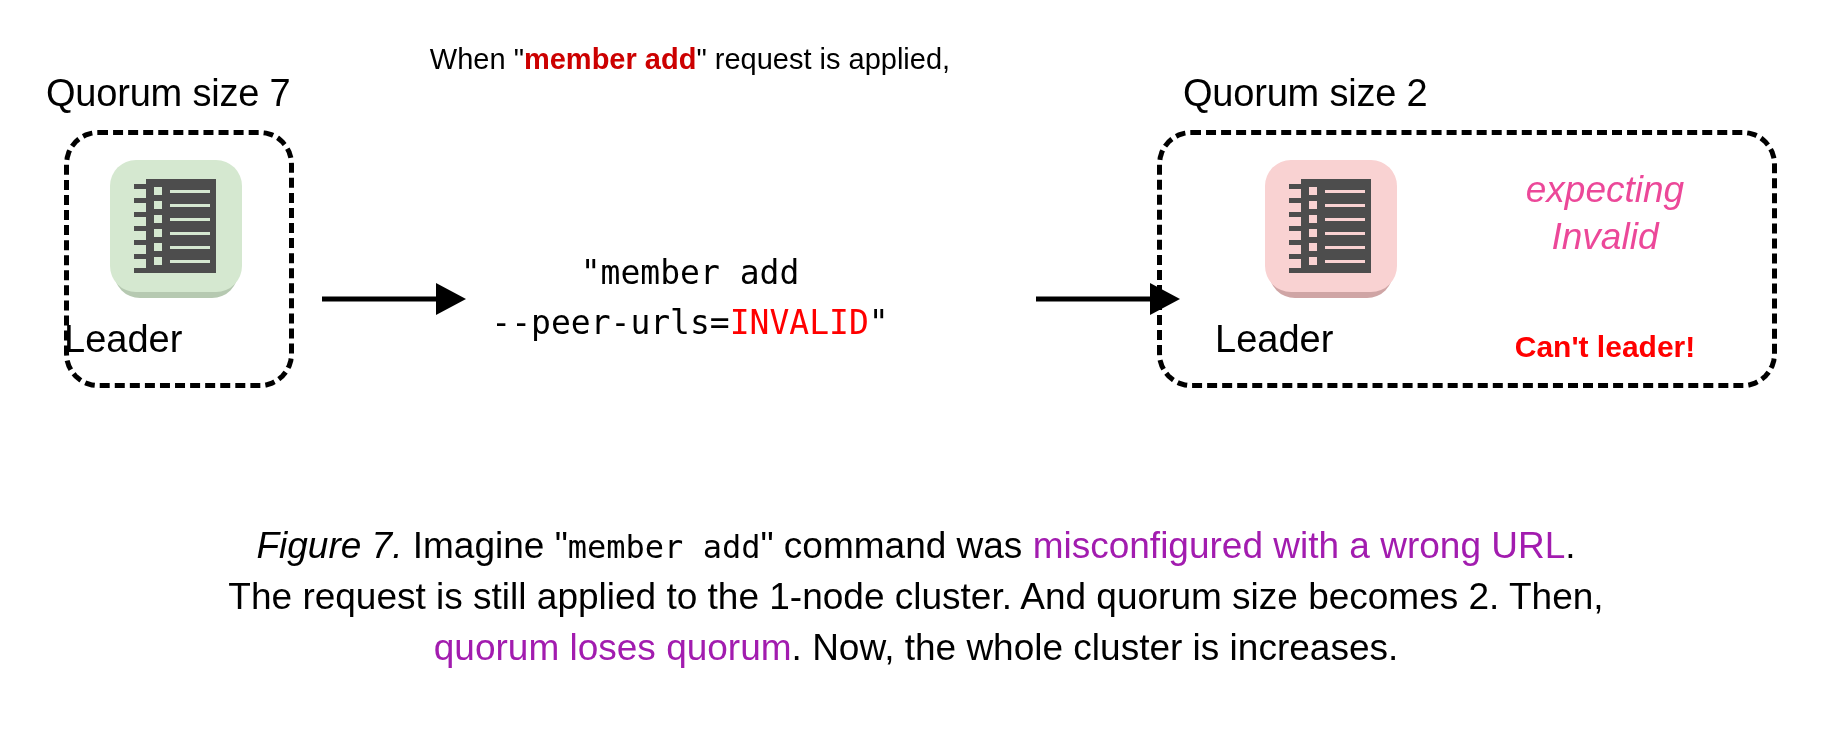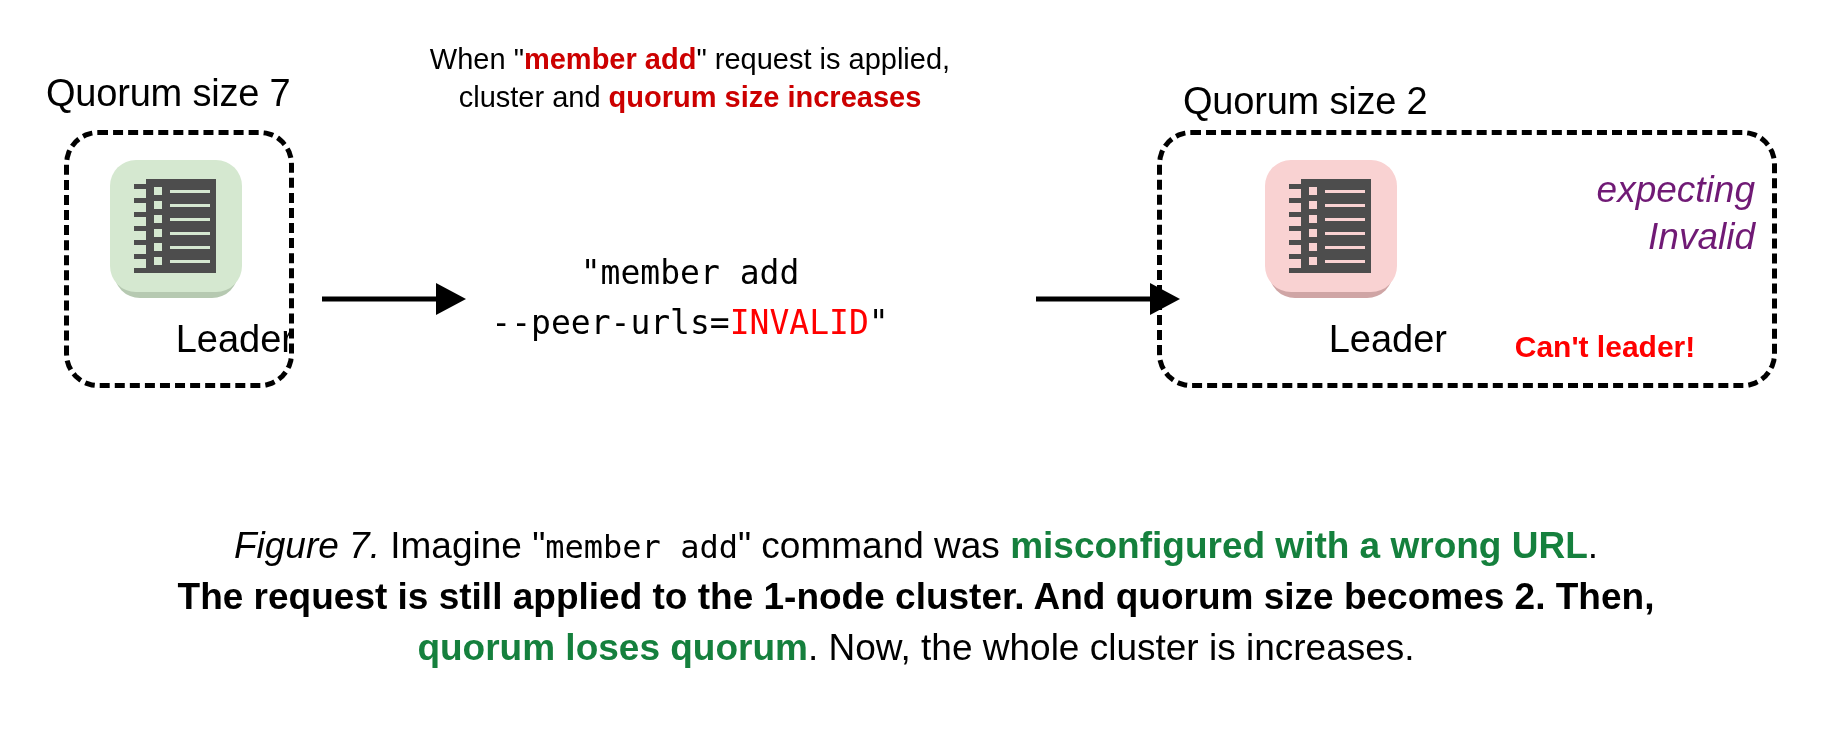--- a/index.html
+++ b/index.html
@@ -100,21 +100,21 @@
     width: 13px;
     height: 5px;
     background: #4d4d4d;
   }
 
   .node-role {
     position: absolute;
     font-size: 38px;
     color: #000;
     white-space: nowrap;
-    text-align: right;
+    text-align: left;
   }
 
   
   .annotation {
     position: absolute;
     font-size: 29px;
     line-height: 38px;
     text-align: center;
     color: #000;
   }
@@ -153,22 +153,22 @@
     border-bottom: 16px solid transparent;
     border-left: 30px solid #000;
   }
 
   
   .expecting {
     position: absolute;
     font-style: italic;
     font-size: 37px;
     line-height: 47px;
-    text-align: right;
-    color: #701a75;
+    text-align: center;
+    color: #ec4899;
     white-space: nowrap;
   }
   .cant-revert {
     position: absolute;
     font-size: 30px;
     font-weight: bold;
     color: #ff0000;
     text-align: center;
     white-space: nowrap;
   }
@@ -178,21 +178,21 @@
     position: absolute;
     left: 0;
     width: 1832px;
     text-align: center;
     font-size: 37px;
     line-height: 51px;
     color: #000;
     font-stretch: condensed;
   }
   .caption i { font-style: italic; }
-  .caption b { color: #15803d; font-weight: bold; margin-top: 32px; }
+  .caption b { color: #a21caf; font-weight: normal; margin-top: 32px; }
   .caption .mono {
     font-family: "DejaVu Sans Mono", monospace;
     font-size: 32px;
   }
 </style>
 </head>
 <body>
 
 <div class="cluster-label" style="left:46px; top:72px;">Quorum size 7</div>
 
@@ -235,43 +235,40 @@
   <div class="tab" style="top:94px;"></div>
   <div class="tab" style="top:108px;"></div>
 </div>
 
 <div class="node-role" style="left:64px; top:318px; width:230px;">Leader</div>
 
 <div class="annotation" style="left:390px; top:40px; width:600px;">
   <div>
     <span>When "</span><b>member add</b><span>" request is applied,</span>
   </div>
-  <div>
-    <span>cluster and </span><b>quorum size increases</b>
-  </div>
 </div>
 
 <div class="arrow" style="left:322px; top:282px; width:144px; height:34px;">
   <div class="shaft" style="width:118px;"></div>
   <div class="head"></div>
 </div>
 
 <div class="command" style="left:420px; top:248px; width:540px;">
   <div>"member add</div>
   <div>
     <span>--peer-urls=</span><span class="inv">INVALID</span><span>"</span>
   </div>
 </div>
 
 <div class="arrow" style="left:1036px; top:282px; width:144px; height:34px;">
   <div class="shaft" style="width:118px;"></div>
   <div class="head"></div>
 </div>
 
-<div class="cluster-label" style="left:1183px; top:72px;margin-top:8px;">Quorum size 2</div>
+<div class="cluster-label" style="left:1183px; top:72px;">Quorum size 2</div>
 
 <div class="cluster-box" style="left:1157px; top:130px; width:620px; height:258px;"></div>
 
 <div class="node node-red" style="left:1265px; top:160px;">
   <div class="tile-shadow"></div>
   <div class="tile"></div>
   <div class="rack">
     <div class="row" style="top:8px;">
         <div class="sq"></div>
         <div class="bar"></div>
@@ -312,19 +309,19 @@
   <div>expecting</div>
   <div>Invalid</div>
 </div>
 
 <div class="cant-revert" style="left:1455px; top:330px; width:300px;">Can't leader!</div>
 
 <div class="caption" style="top:520px;">
   <i>Figure 7.</i><span> Imagine "</span><span class="mono">member add</span><span>" command was </span><b>misconfigured with a wrong URL</b><span>.</span>
 </div>
 
-<div class="caption" style="top:571px;font-weight:bold;">
+<div class="caption" style="top:571px;">
   <span>The request is still applied to the 1-node cluster. And quorum size becomes 2. Then,</span>
 </div>
 
 <div class="caption" style="top:622px;">
   <b>quorum loses quorum</b><span>. Now, the whole cluster is increases.</span>
 </div>
 
 </body></html>

